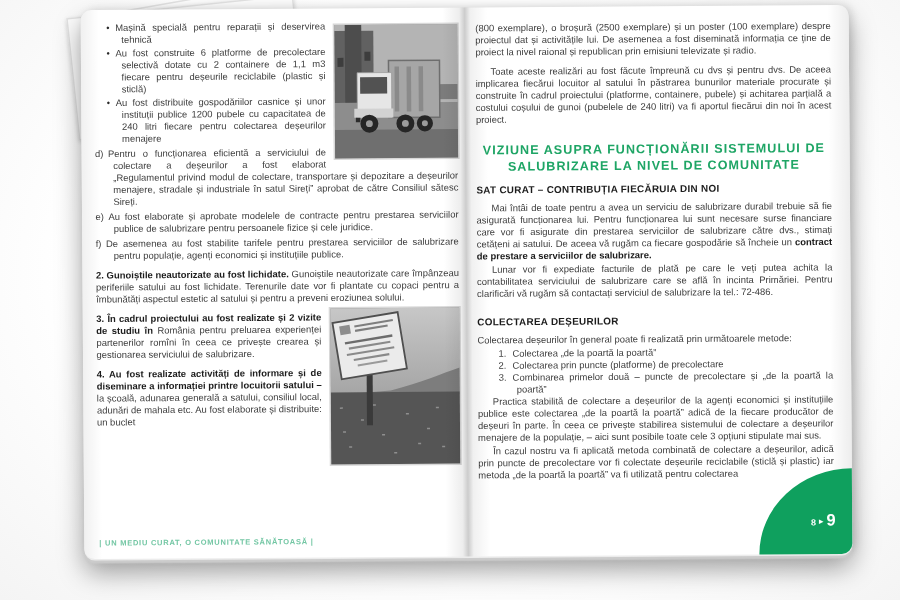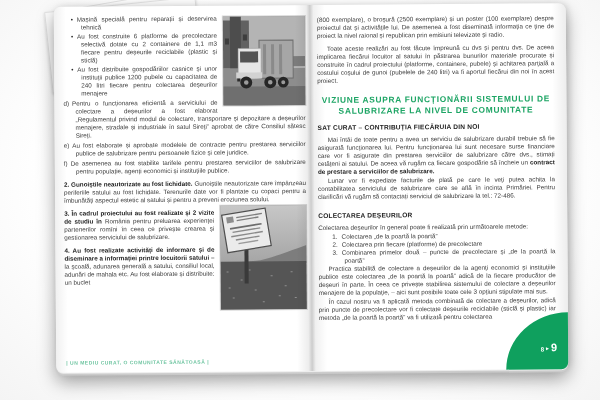--- a/index.html
+++ b/index.html
@@ -197,21 +197,21 @@
       <div class="rp-para indent">Lunar vor fi expediate facturile de plată pe care le veți putea achita la contabilitatea serviciului de salubrizare care se află în incinta Primăriei. Pentru clarificări vă rugăm să contactați serviciul de salubrizare la tel.:  72-486.</div>
 
       <div class="subhead" style="margin-top:11px;">COLECTAREA DEȘEURILOR</div>
 
       <div class="rp-para">Colectarea deșeurilor în general poate fi realizată prin următoarele metode:</div>
 
       <div class="method-item">
         <span class="marker">1.</span><span>Colectarea „de la poartă la poartă”</span>
       </div>
       <div class="method-item">
-        <span class="marker">2.</span><span>Colectarea prin fiecare (platforme) de precolectare</span>
+        <span class="marker">2.</span><span>Colectarea prin puncte (platforme) de precolectare</span>
       </div>
       <div class="method-item">
         <span class="marker">3.</span><span>Combinarea primelor două – puncte de precolectare și „de la poartă la poartă”</span>
       </div>
 
       <div class="rp-para indent">Practica stabilită de colectare a deșeurilor de la agenți economici și instituțiile publice este colectarea „de la poartă la poartă” adică de la fiecare producător de deșeuri în parte. În ceea ce privește stabilirea sistemului de colectare a deșeurilor menajere de la populație, – aici sunt posibile toate cele 3 opțiuni stipulate mai sus.</div>
       <div class="rp-para indent">În cazul nostru va fi aplicată metoda combinată de colectare a deșeurilor, adică prin puncte de precolectare vor fi colectate deșeurile reciclabile (sticlă și plastic) iar metoda „de la poartă la poartă” va fi utilizată pentru colectarea</div>
 
       <div class="badge">
         <span class="label"><span>8</span><span class="arrow">►</span><span class="big">9</span></span>

